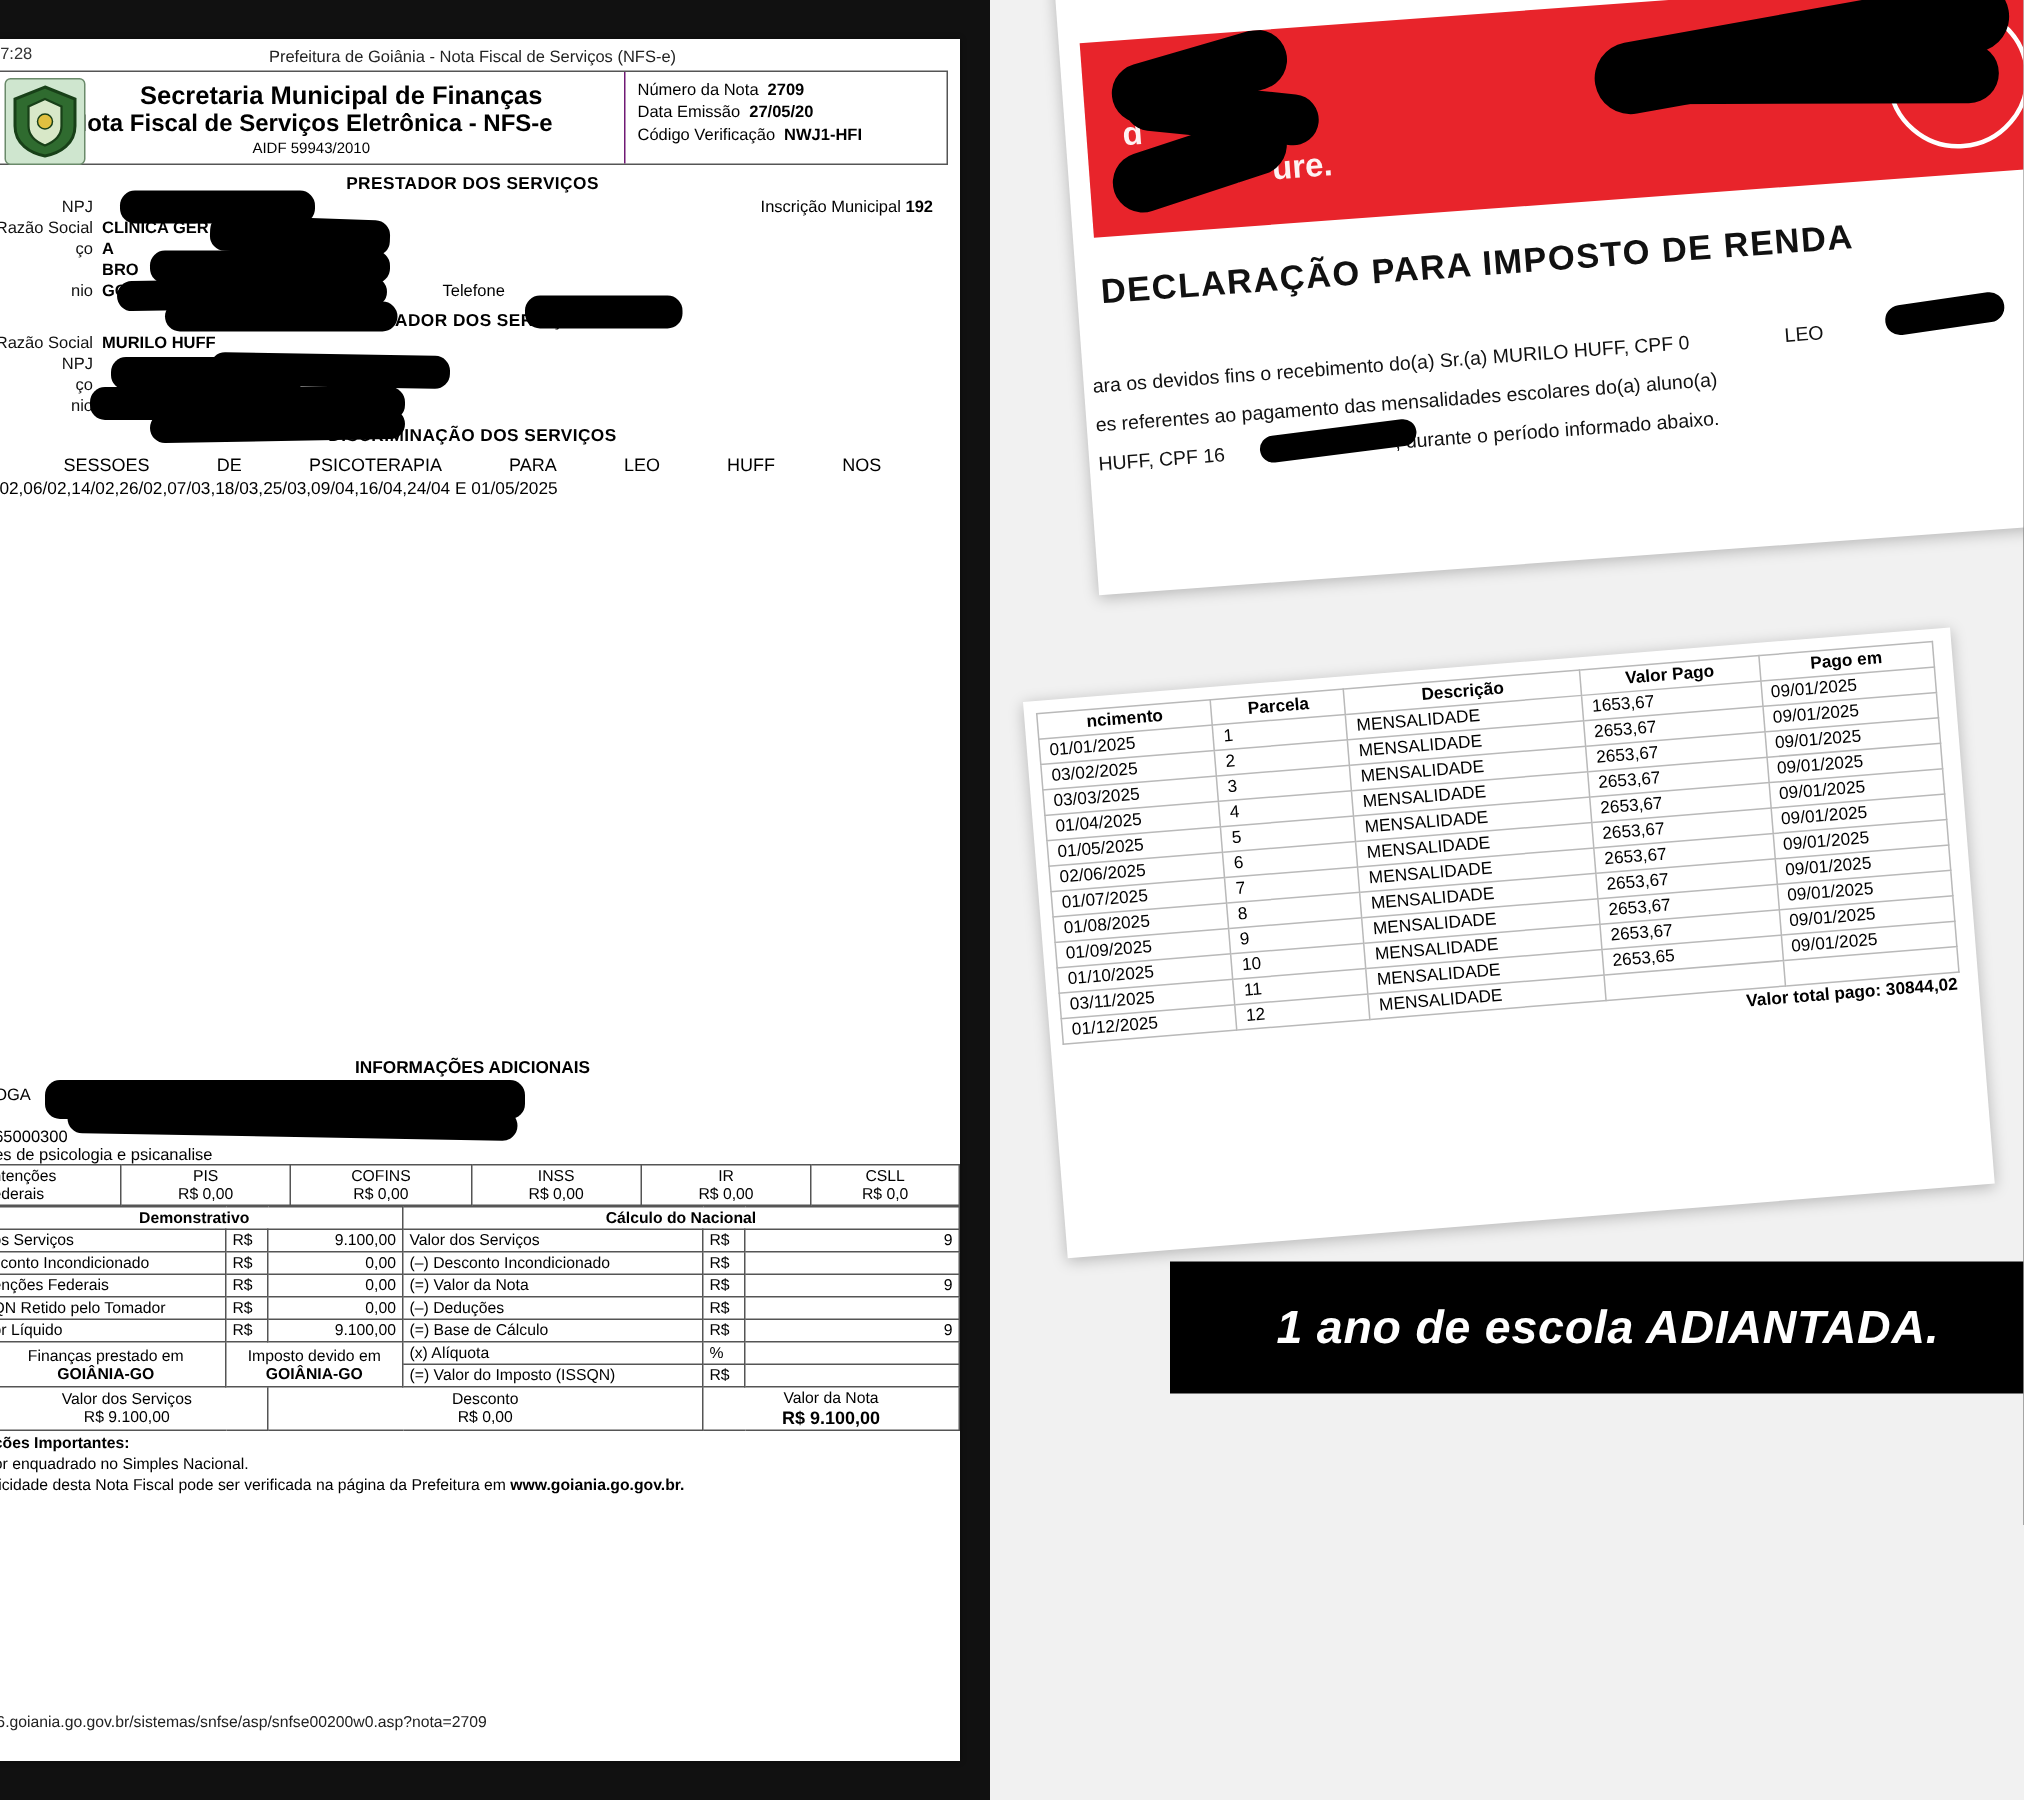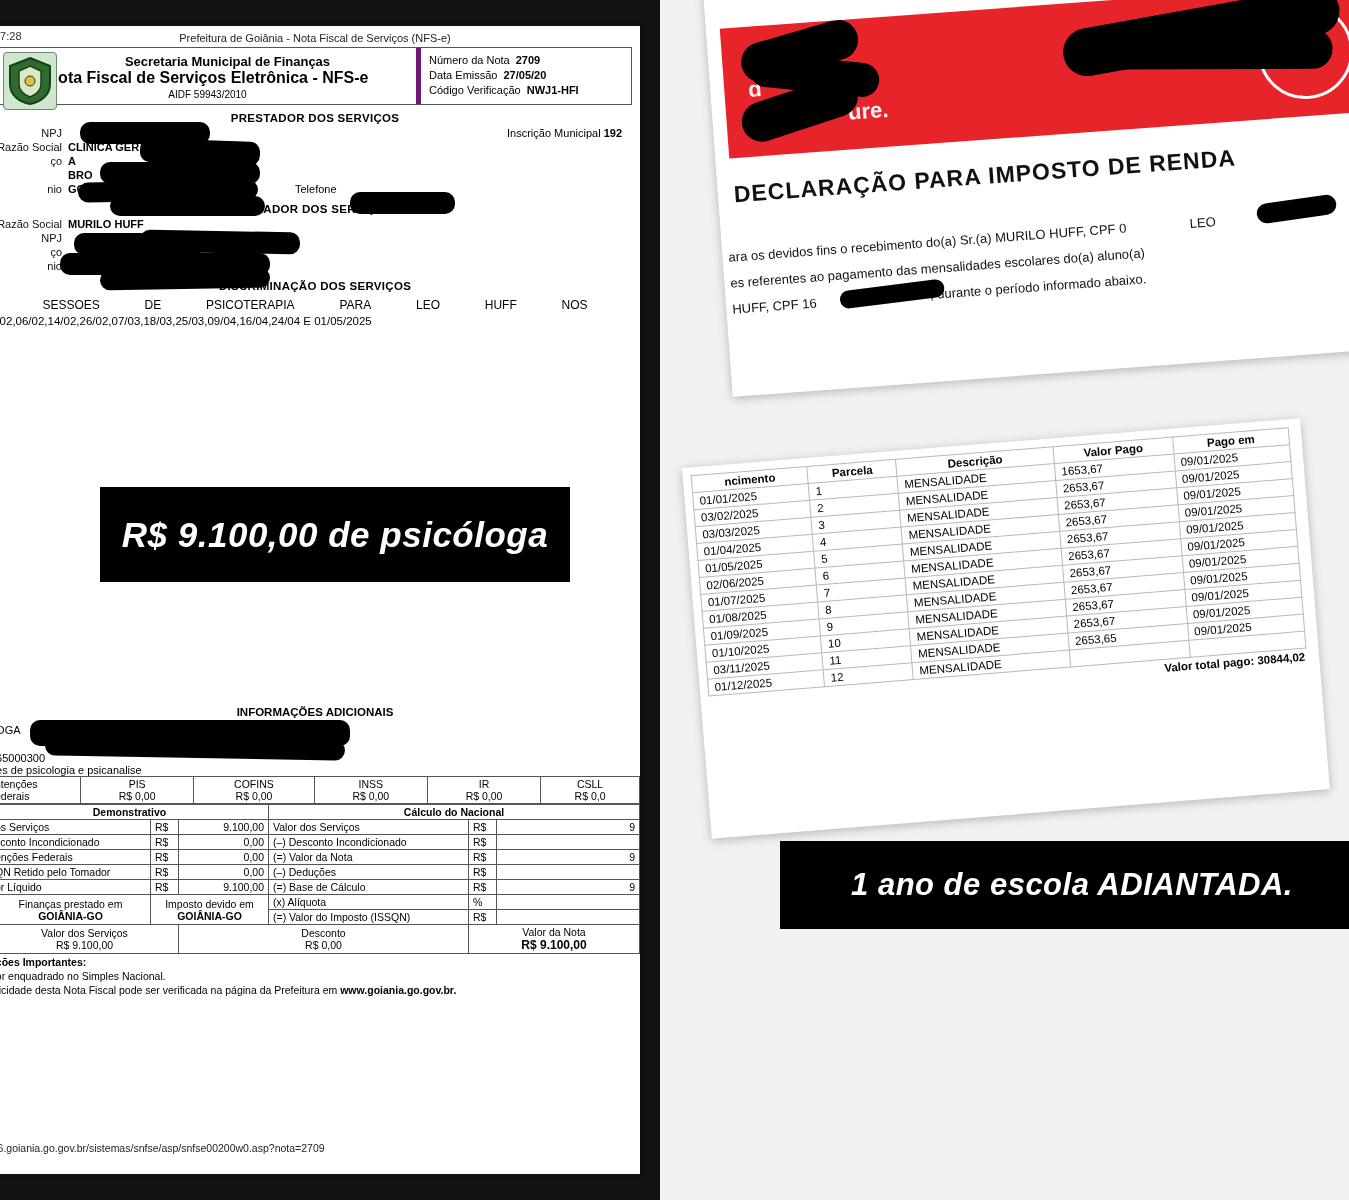--- a/index.html
+++ b/index.html
@@ -23,24 +23,24 @@
   .nfs-hdrline { text-align:center; font-size:11px; padding:6px 0 3px 0; color:#222; }
   .nfs-box { margin:0 8px; border:1px solid #555; display:flex; }
   .nfs-box-left { flex:1; text-align:center; position:relative; padding:6px 0 4px 0;}
   .brasao {
     position:absolute; left:4px; top:4px; width:54px; height:58px;
     background:#cfe6cf; border:1px solid #6a8a6a; border-radius:4px;
     display:flex; align-items:center; justify-content:center;
   }
   .brasao svg { width:46px; height:50px; }
   .nfs-t1 { font-size:15px; font-weight:bold; }
-  .nfs-t2 { font-size:13px; font-weight:bold;padding-left:40px; }
+  .nfs-t2 { font-size:17px; font-weight:bold;padding-left:40px; }
   .nfs-t3 { font-size:16px; font-weight:bold; }
   .nfs-t4 { font-size:10px; margin-top:2px; }
-  .nfs-box-right { width:215px; border-left:5px solid #701a75; padding:6px 6px 4px 8px; font-size:11px; }
+  .nfs-box-right { width:215px; border-left:1px solid #701a75; padding:6px 6px 4px 8px; font-size:11px; }
   .nfs-box-right div { display:flex; margin-bottom:3px; }
   .nfs-box-right .lbl { white-space:nowrap; }
   .nfs-box-right .val { font-weight:bold; margin-left:6px; }
   .secbar { text-align:center; font-weight:bold; font-size:11.5px; margin:7px 0 2px 0; letter-spacing:.3px; }
   .fieldrow { display:flex; font-size:11px; padding:1px 0 1px 0; position:relative; }
   .fieldrow .fl { width:78px; text-align:right; padding-right:6px; color:#111; }
   .fieldrow .fv { font-weight:bold; }
   .disc-line { display:flex; justify-content:space-around; font-size:12px; padding:4px 30px 0 30px; }
   .disc-sub { font-size:11.5px; padding:3px 0 0 0; }
   .infoadd { text-align:center; font-weight:bold; font-size:11.5px; margin-top:2px; }
@@ -314,21 +314,20 @@
       <div class="footer-note bold">ações Importantes:</div>
       <div class="footer-note">dor enquadrado no Simples Nacional.</div>
       <div class="footer-note">
         <span>nticidade desta Nota Fiscal pode ser verificada na página da Prefeitura em </span><span class="bold">www.goiania.go.gov.br.</span>
       </div>
     </div>
 
     <div class="urlbar">w6.goiania.go.gov.br/sistemas/snfse/asp/snfse00200w0.asp?nota=2709</div>
   </div>
 
-  <div class="caption" id="cap-left">R$ 9.100,00 de psicóloga</div>
 </div>
 
 <div class="panel" id="right">
   <div class="bg"></div>
 
   <div class="paper" id="paperA">
     <div class="editor-head">Editor de Texto,editor_FCKEditor1</div>
 
     <div class="redband">
       <div class="wtext">T&nbsp;&nbsp;&nbsp;&nbsp;&nbsp;&nbsp;&nbsp;&nbsp;of<br>d&nbsp;&nbsp;&nbsp;&nbsp;&nbsp;&nbsp;&nbsp;ation<br>fo&nbsp;&nbsp;glob&nbsp;&nbsp;&nbsp;ure.</div>

